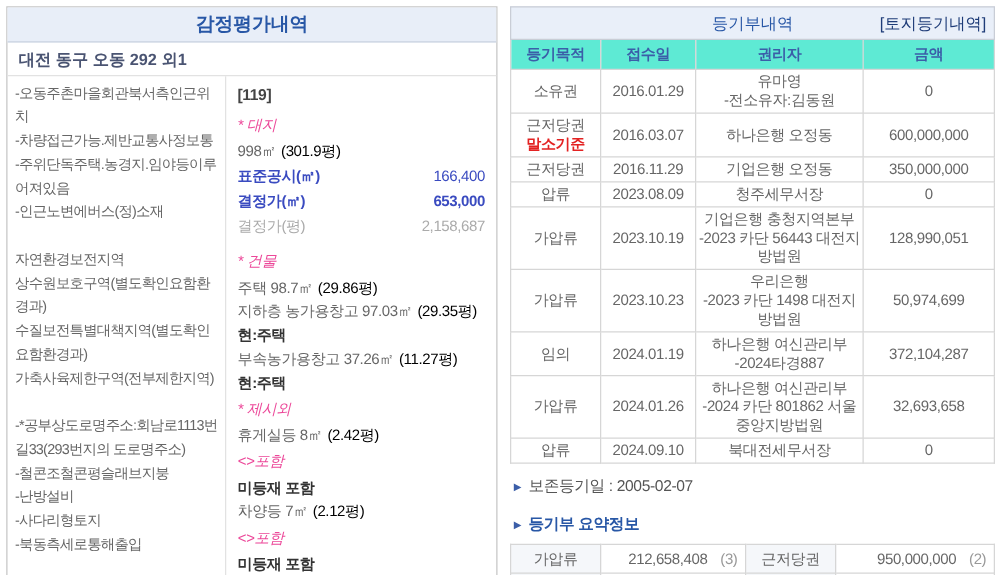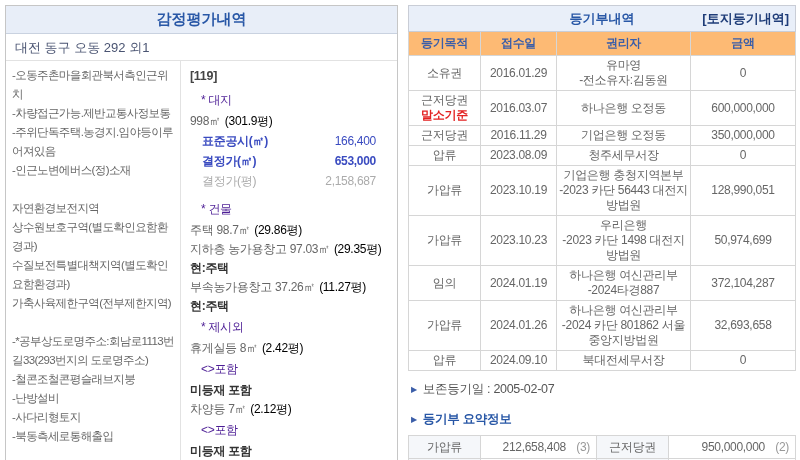--- a/index.html
+++ b/index.html
@@ -6,49 +6,49 @@
   html, body { width: 800px; height: 460px; overflow: hidden; background: #fff;
     font-family: "Liberation Sans", "DejaVu Sans", sans-serif; }
   body { position: relative; }
 
   
   .panel-left { position: absolute; left: 5px; top: 5px; width: 393px; height: 470px;
     border: 1px solid #c6c6c6; background: #fff; }
   .panel-head { height: 28px; background: #e8eef8; border-bottom: 1px solid #c9d2e0;
     display: flex; align-items: center; justify-content: center;
     color: #2857a6; font-weight: bold; font-size: 15px; }
-  .addr-row { height: 27px; line-height: 27px; padding: 0 9px; font-weight: normal;
+  .addr-row { height: 27px; line-height: 27px; padding: 0 9px; font-weight: bold;
     font-size: 13px; color: #4a5472; border-bottom: 1px solid #e2e2e2; }
   .cols { display: flex; align-items: stretch; height: 415px; }
   .col-notes { width: 175px; border-right: 1px solid #e2e2e2; padding: 5px 2px 0 6px; }
   .note-line { font-size: 11.5px; line-height: 19px; min-height: 19px; color: #666;
     letter-spacing: -0.6px; }
   .col-vals { flex: 1; padding: 4px 9px 0 9px; }
   .v-line { font-size: 12px; line-height: 19px; color: #666; letter-spacing: -0.3px; }
   .v-code { color: #444; font-weight: bold; margin: 2px 0 5px 0; font-size: 12.5px; }
-  .v-item { color: #4c1d95; margin: 2px 11px; }
+  .v-item { color: #ec4899; margin: 2px 0; font-style: italic; }
   .v-area .paren { color: #000000; margin-left: 4px; }
-  .v-kv { display: flex; justify-content: space-between; align-items: center; margin: 1px 12px; }
+  .v-kv { display: flex; justify-content: space-between; align-items: center; margin: 1px 0; }
   .v-kv .lbl { color: #3a4bc0; font-weight: bold; }
   .v-kv .val { color: #3a4bc0; }
   .v-kv.kv-strong .val { font-weight: bold; }
   .v-kv.kv-muted .lbl, .v-kv.kv-muted .val { color: #ababab; font-weight: normal; }
   .v-strong { color: #333; font-weight: bold; }
   .gap { margin-top: 9px; }
 
   
   .panel-right { position: absolute; left: 408px; top: 5px; width: 388px; }
   .r-title { border: 1px solid #c9cdd6; background: #e9eff9; height: 27px;
     position: relative; display: flex; align-items: center; justify-content: center;
-    font-size: 13px; font-weight: bold; color: #2857a6; }
+    font-size: 13px; font-weight: normal; color: #2857a6; }
   .r-title .tag { position: absolute; right: 6px; color: #1e3c78; }
   table.reg { width: 100%; border-collapse: collapse; table-layout: fixed; margin-top: -1px; }
   .reg th, .reg td { border: 1px solid #d6d6d6; font-size: 12px; color: #666;
     text-align: center; padding: 2px 2px; line-height: 15px; letter-spacing: -0.3px; }
-  .reg th { background: #fdba74; color: #3b5ea8; font-weight: bold; height: 24px; }
+  .reg th { background: #5eead4; color: #3b5ea8; font-weight: bold; height: 24px; }
   .red { color: #e32222; }
   .red-b { color: #e32222; font-weight: bold; }
   .blue { color: #3838e8; }
 
   .bullet { margin: 10px 0 0 3px; font-size: 12.5px; color: #555;
     display: flex; align-items: center; letter-spacing: -0.3px; }
   .bullet .tri { color: #3b5ea8; font-size: 8px; margin-right: 6px; }
   .bullet.sum-title { color: #2857a6; font-weight: bold; margin-top: 13px; }
 
   table.sum { width: 100%; border-collapse: collapse; table-layout: fixed; margin-top: 7px; }

